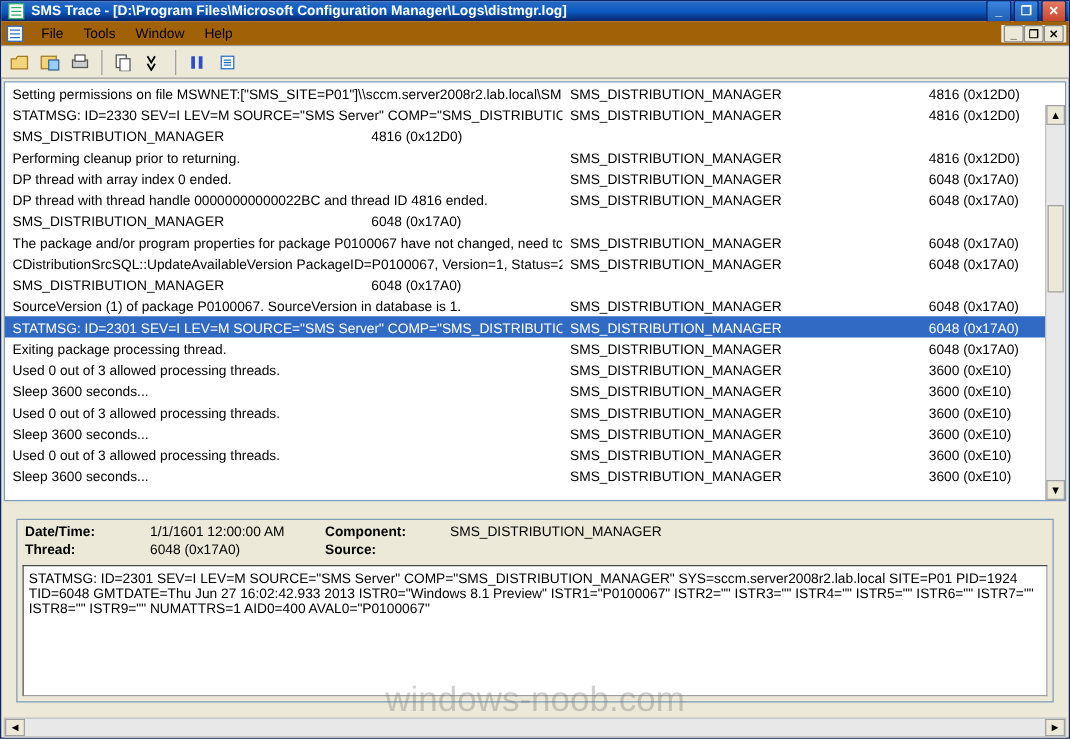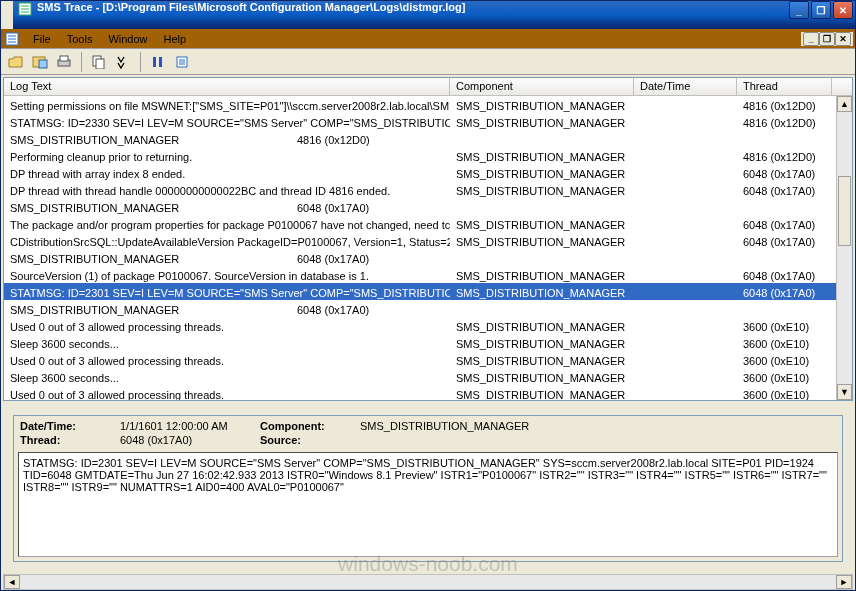--- a/index.html
+++ b/index.html
@@ -13,29 +13,28 @@
   .window {
     width: 856px;
     height: 591px;
     background: #ece9d8;
     border: 1px solid #0a246a;
     display: flex;
     flex-direction: column;
     position: relative;
   }
   .titlebar {
-    height: 28px;
+    height: 16px;
     background: linear-gradient(to bottom, #2a6ac1 0%, #0a5bc4 50%, #0a246a 100%);
     display: flex;
-    align-items: flex-start;
+    align-items: center;
     padding: 0 2px 0 4px;
     color: #fff;
     font-weight: bold;
     font-size: 11px;
-    margin-left: 12px;
   }
   .titlebar .icon {
     width: 16px; height:16px; margin-right:4px;
     display:inline-flex;align-items:center;justify-content:center;
   }
   .titlebar-text { flex:1; overflow:hidden; white-space:nowrap; text-overflow:ellipsis;}
   .titlebar-buttons { display:flex; gap:2px;}
   .titlebar-btn {
     width:20px;height:18px;
     background: linear-gradient(#3b84e0,#1e5fb0);
@@ -164,21 +163,21 @@
     padding:4px;
     font-size:11px;
     overflow:auto;
     white-space:normal;
     word-break:break-word;
   }
   .watermark{
     position:absolute;
     bottom:14px;left:0;right:0;
     text-align:center;
-    font-size:21px;
+    font-size:28px;
     color:rgba(120,120,120,0.35);
     font-family: Arial,sans-serif;
     pointer-events:none;
   }
   .hscroll{
     height:16px;margin:0 2px;background:#e8e8e8;border:1px solid #c0c0c0;
     display:flex;align-items:center;
   }
   .hscroll .arrow{width:16px;height:14px;background:#ece9d8;border:1px solid #a0a0a0;display:flex;align-items:center;justify-content:center;font-size:9px;}
   .hscroll .track{flex:1;position:relative;height:14px;}
@@ -264,26 +263,20 @@
     </div>
     <div class="tool-btn">
       <svg width="14" height="14">
           <rect x="2" y="2" width="10" height="10" fill="#fff" stroke="#2a70c8"></rect>
           <path d="M4 5h6M4 7h6M4 9h6" stroke="#2a70c8"></path>
         </svg>
     </div>
   </div>
 
   <div class="listview">
-    <div class="lv-header">
-      <div class="col-log">Log Text</div>
-      <div class="col-comp">Component</div>
-      <div class="col-date">Date/Time</div>
-      <div class="col-thread">Thread</div>
-    </div>
     <div class="lv-body" id="lv-body">
         <div class="lv-row">
           <div class="col-log">Setting permissions on file MSWNET:["SMS_SITE=P01"]\\sccm.server2008r2.lab.local\SM</div>
           <div class="col-comp">SMS_DISTRIBUTION_MANAGER</div>
           <div class="col-date"></div>
           <div class="col-thread">4816 (0x12D0)</div>
         </div>
         <div class="lv-row">
           <div class="col-log">STATMSG: ID=2330 SEV=I LEV=M SOURCE="SMS Server" COMP="SMS_DISTRIBUTIO</div>
           <div class="col-comp">SMS_DISTRIBUTION_MANAGER</div>
@@ -295,21 +288,21 @@
           <div class="col-date"></div>
           <div class="col-thread">4816 (0x12D0)</div>
         </div>
         <div class="lv-row">
           <div class="col-log">Performing cleanup prior to returning.</div>
           <div class="col-comp">SMS_DISTRIBUTION_MANAGER</div>
           <div class="col-date"></div>
           <div class="col-thread">4816 (0x12D0)</div>
         </div>
         <div class="lv-row">
-          <div class="col-log">DP thread with array index 8 ended.</div>
+          <div class="col-log">DP thread with array index 0 ended.</div>
           <div class="col-comp">SMS_DISTRIBUTION_MANAGER</div>
           <div class="col-date"></div>
           <div class="col-thread">6048 (0x17A0)</div>
         </div>
         <div class="lv-row">
           <div class="col-log">DP thread with thread handle 00000000000022BC and thread ID 4816 ended.</div>
           <div class="col-comp">SMS_DISTRIBUTION_MANAGER</div>
           <div class="col-date"></div>
           <div class="col-thread">6048 (0x17A0)</div>
         </div>
@@ -341,20 +334,21 @@
           <div class="col-date"></div>
           <div class="col-thread">6048 (0x17A0)</div>
         </div>
         <div class="lv-row selected">
           <div class="col-log">STATMSG: ID=2301 SEV=I LEV=M SOURCE="SMS Server" COMP="SMS_DISTRIBUTIO</div>
           <div class="col-comp">SMS_DISTRIBUTION_MANAGER</div>
           <div class="col-date"></div>
           <div class="col-thread">6048 (0x17A0)</div>
         </div>
         <div class="lv-row">
+          <div class="col-log">Exiting package processing thread.</div>
           <div class="col-comp">SMS_DISTRIBUTION_MANAGER</div>
           <div class="col-date"></div>
           <div class="col-thread">6048 (0x17A0)</div>
         </div>
         <div class="lv-row">
           <div class="col-log">Used 0 out of 3 allowed processing threads.</div>
           <div class="col-comp">SMS_DISTRIBUTION_MANAGER</div>
           <div class="col-date"></div>
           <div class="col-thread">3600 (0xE10)</div>
         </div>

